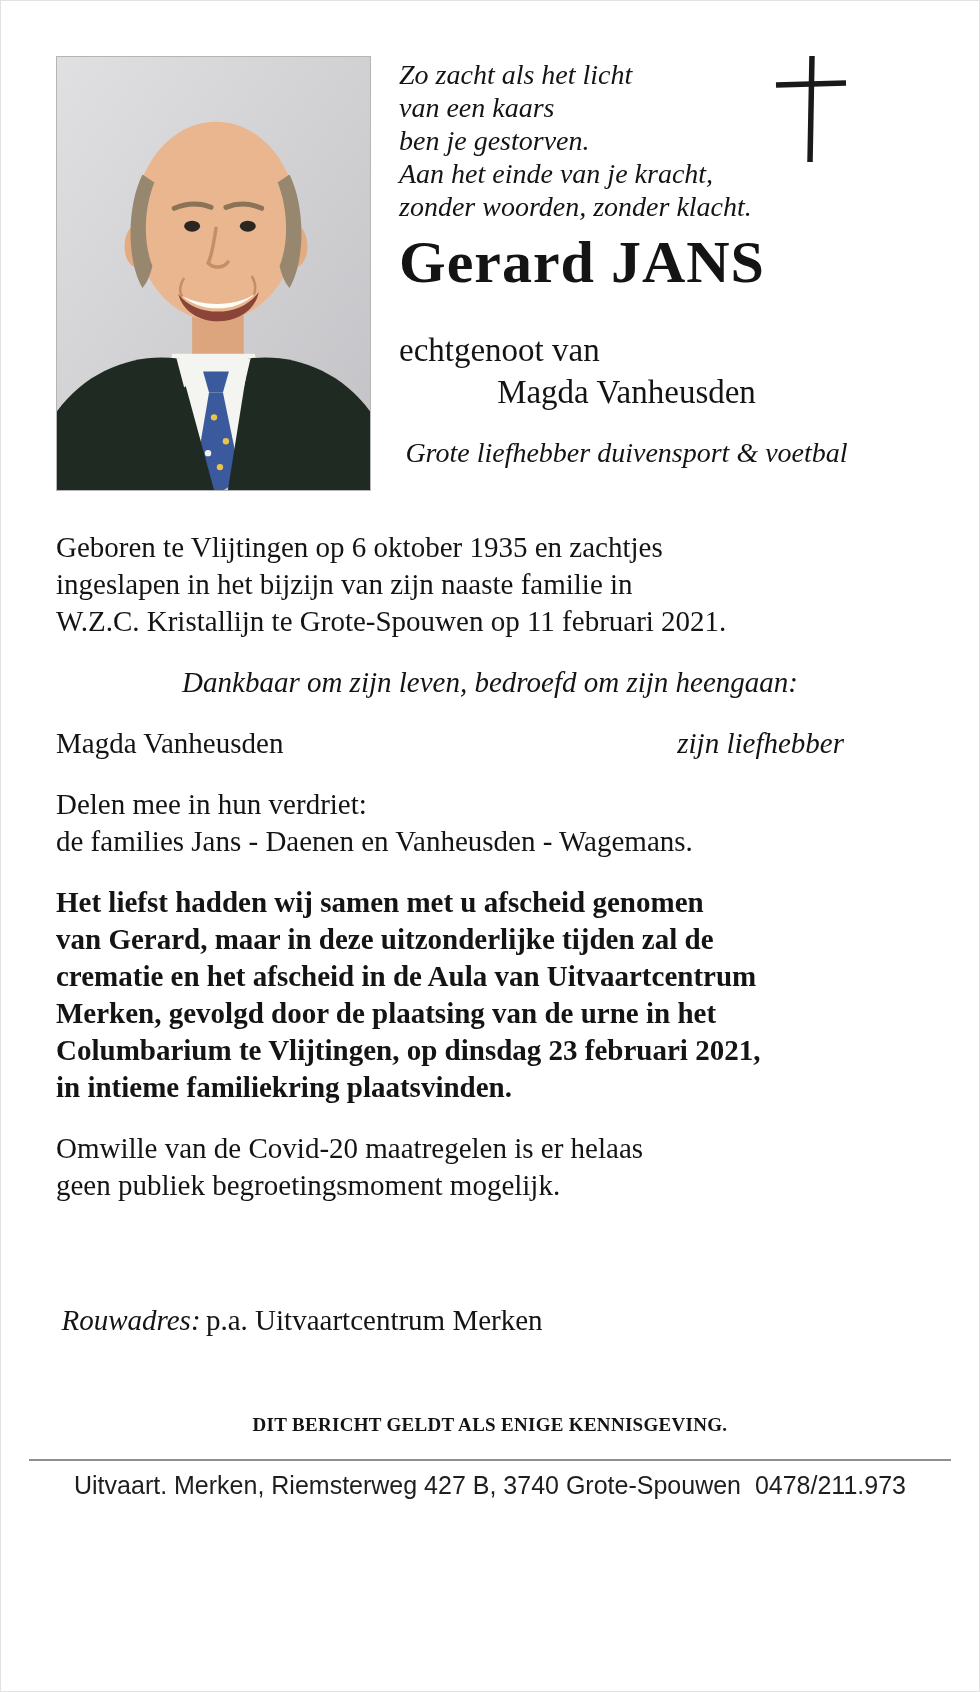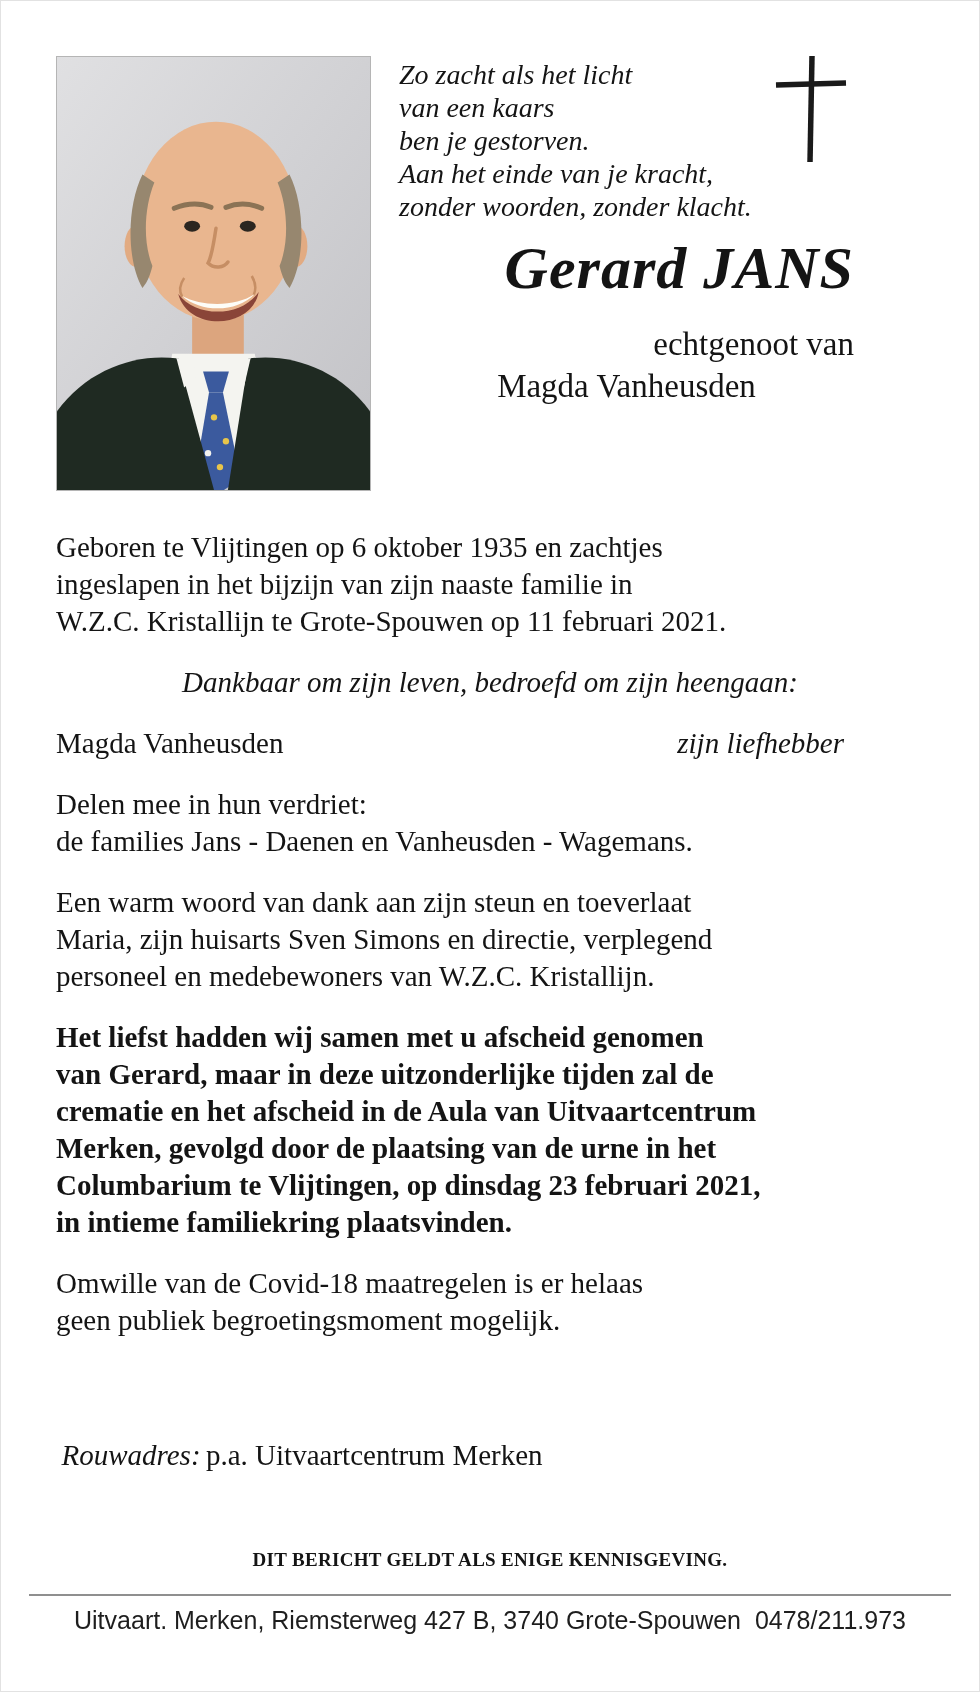--- a/index.html
+++ b/index.html
@@ -26,24 +26,24 @@
   .photo-frame svg { display: block; width: 100%; height: 100%; }
   .right-col { flex: 1; padding-left: 28px; padding-right: 70px; min-width: 0; }
   .poem-row { display: flex; justify-content: space-between; align-items: flex-start; }
   .poem {
     font-style: italic; font-size: 28px; line-height: 33px;
     white-space: pre-line; padding-top: 2px;
   }
   .cross { width: 86px; height: 110px; flex: 0 0 auto; margin-top: -2px; }
   .cross svg { display: block; width: 100%; height: 100%; }
   .deceased-name {
-    text-align: right; font-size: 60px; font-weight: bold;
-    margin-top: 12px; letter-spacing: 1px; line-height: 1.1; font-style: italic;
+    text-align: left; font-size: 60px; font-weight: bold;
+    margin-top: 6px; letter-spacing: 1px; line-height: 1.1;
   }
-  .relation-line { text-align: right; font-size: 33px; margin-top: 22px; line-height: 42px; }
+  .relation-line { text-align: left; font-size: 33px; margin-top: 34px; line-height: 42px; }
   .spouse-name { text-align: center; font-size: 33px; line-height: 42px; }
   .subtitle { text-align: center; font-style: italic; font-size: 28px; margin-top: 24px; }
 
   .body-section { margin-top: 38px; font-size: 29px; line-height: 37px; }
   .para { margin: 0 0 24px 0; white-space: pre-line; }
   .italic { font-style: italic; text-align: center; }
   .bold-para { font-weight: bold; }
   .widow-row { display: flex; justify-content: space-between; margin: 0 0 24px 0; padding-right: 80px; }
   .rouwadres-line1 .rouwadres-label { display: inline-block; width: 150px; }
   .rouwadres-line2 { padding-left: 150px; }
@@ -127,52 +127,50 @@
           <svg viewBox="0 0 86 110">
             <line x1="44" y1="2" x2="42" y2="108" stroke="#1a1a1a" stroke-width="5.5"></line>
             <line x1="8" y1="31" x2="78" y2="29" stroke="#1a1a1a" stroke-width="5.5"></line>
           </svg>
         </div>
       </div>
 
       <div class="deceased-name">Gerard JANS</div>
       <div class="relation-line">echtgenoot van</div>
       <div class="spouse-name">Magda Vanheusden</div>
+      <div class="subtitle">Grote liefhebber duivensport &amp; voetbal</div>
 
     </div>
   </div>
 
   <div class="body-section">
 
     <p class="para">Geboren te Vlijtingen op 6 oktober 1935 en zachtjes
 ingeslapen in het bijzijn van zijn naaste familie in
 W.Z.C. Kristallijn te Grote-Spouwen op 11 februari 2021.</p>
 
     <p class="para italic">Dankbaar om zijn leven, bedroefd om zijn heengaan:</p>
 
     <div class="widow-row">
       <span>Magda Vanheusden</span>
       <span class="italic">zijn liefhebber</span>
     </div>
 
     <p class="para">Delen mee in hun verdriet:
 de families Jans - Daenen en Vanheusden - Wagemans.</p>
 
-    <p class="para">Een warm woord van dank aan zijn steun en toeverlaat
-Maria, zijn huisarts Sven Simons en directie, verplegend
-personeel en medebewoners van W.Z.C. Kristallijn.</p>
 
     <p class="para bold-para">Het liefst hadden wij samen met u afscheid genomen
 van Gerard, maar in deze uitzonderlijke tijden zal de
 crematie en het afscheid in de Aula van Uitvaartcentrum
 Merken, gevolgd door de plaatsing van de urne in het
 Columbarium te Vlijtingen, op dinsdag 23 februari 2021,
 in intieme familiekring plaatsvinden.</p>
 
-    <p class="para">Omwille van de Covid-18 maatregelen is er helaas
+    <p class="para">Omwille van de Covid-20 maatregelen is er helaas
 geen publiek begroetingsmoment mogelijk.</p>
 
     <div class="para">
       <div class="rouwadres-line1">
         <span class="italic rouwadres-label">Rouwadres:</span><span>p.a. Uitvaartcentrum Merken</span>
       </div>
     </div>
 
     <div class="notice">DIT BERICHT GELDT ALS ENIGE KENNISGEVING.</div>
 

